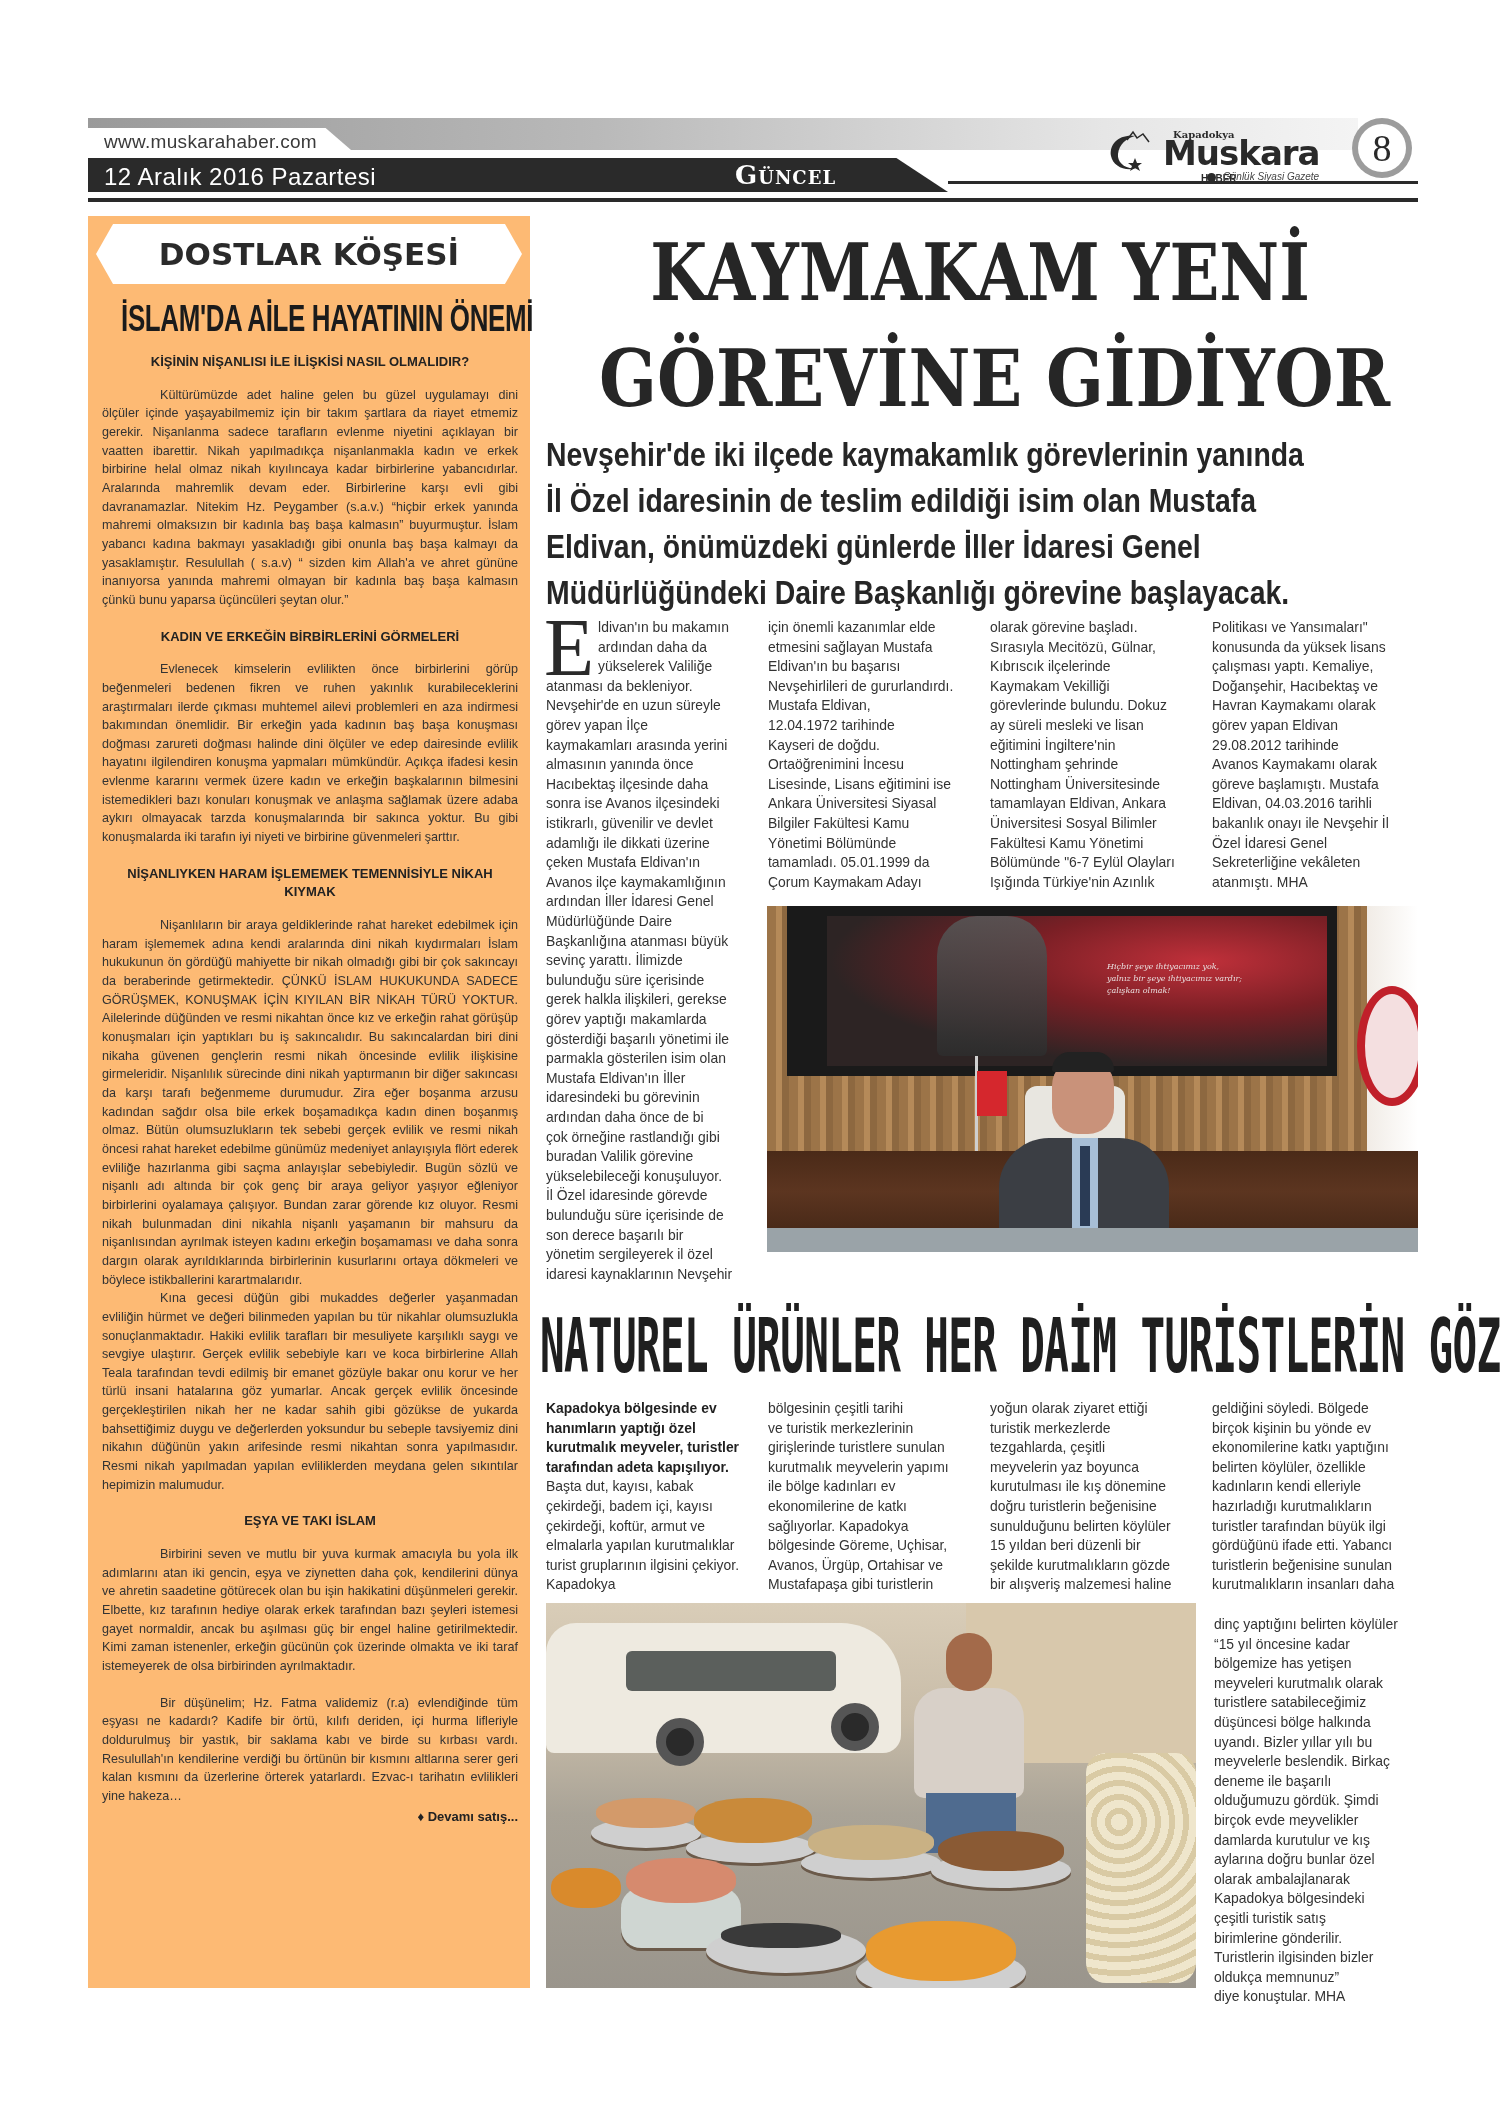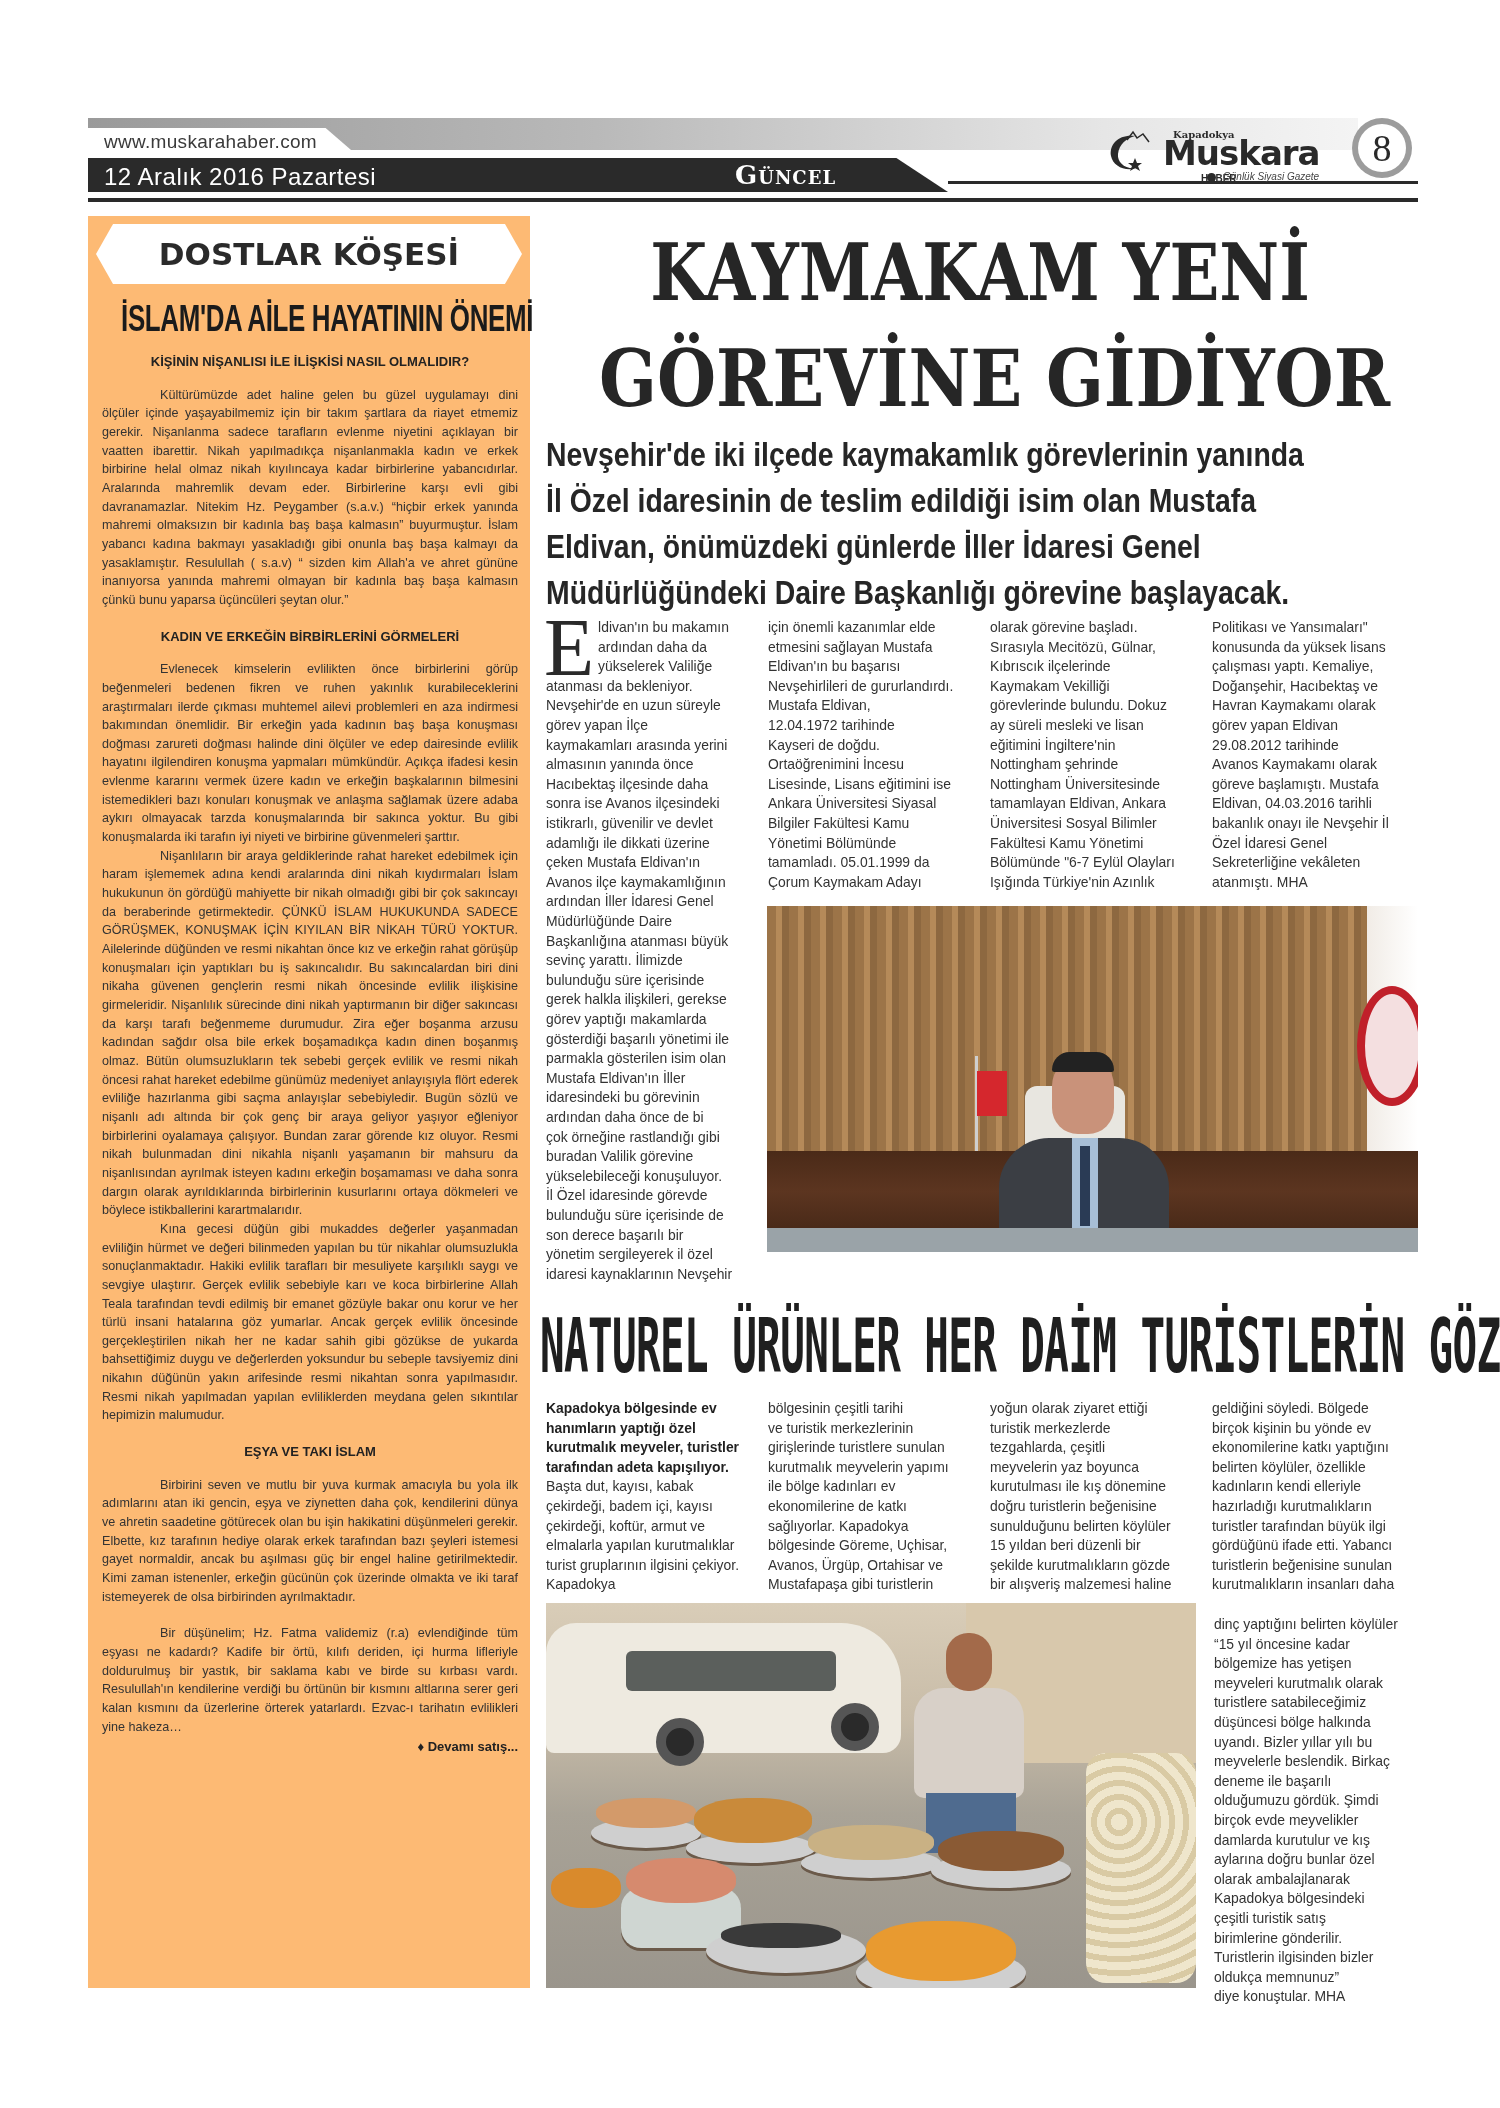--- a/index.html
+++ b/index.html
@@ -231,20 +231,21 @@
 <section class="col-left">
   <div class="dostlar-banner">
     <span class="dostlar-text">DOSTLAR KÖŞESİ</span>
   </div>
   <h2 class="left-title">İSLAM'DA AİLE HAYATININ ÖNEMİ</h2>
   <div class="left-body">
     <div class="sub">KİŞİNİN NİŞANLISI İLE İLİŞKİSİ NASIL OLMALIDIR?</div>
     <p>Kültürümüzde adet haline gelen bu güzel uygulamayı dini ölçüler içinde yaşayabilmemiz için bir takım şartlara da riayet etmemiz gerekir. Nişanlanma sadece tarafların evlenme niyetini açıklayan bir vaatten ibarettir. Nikah yapılmadıkça nişanlanmakla kadın ve erkek birbirine helal olmaz nikah kıyılıncaya kadar birbirlerine yabancıdırlar. Aralarında mahremlik devam eder. Birbirlerine karşı evli gibi davranamazlar. Nitekim Hz. Peygamber (s.a.v.) “hiçbir erkek yanında mahremi olmaksızın bir kadınla baş başa kalmasın” buyurmuştur. İslam yabancı kadına bakmayı yasakladığı gibi onunla baş başa kalmayı da yasaklamıştır. Resulullah ( s.a.v) “ sizden kim Allah'a ve ahret gününe inanıyorsa yanında mahremi olmayan bir kadınla baş başa kalmasın çünkü bunu yaparsa üçüncüleri şeytan olur.”</p>
     <div class="sub mt">KADIN VE ERKEĞİN BİRBİRLERİNİ GÖRMELERİ</div>
     <p>Evlenecek kimselerin evlilikten önce birbirlerini görüp beğenmeleri bedenen fikren ve ruhen yakınlık kurabileceklerini araştırmaları ilerde çıkması muhtemel ailevi problemleri en aza indirmesi bakımından önemlidir. Bir erkeğin yada kadının baş başa konuşması doğması zarureti doğması halinde dini ölçüler ve edep dairesinde evlilik hayatını ilgilendiren konuşma yapmaları mümkündür. Açıkça ifadesi kesin evlenme kararını vermek üzere kadın ve erkeğin başkalarının bilmesini istemedikleri bazı konuları konuşmak ve anlaşma sağlamak üzere adaba aykırı olmayacak tarzda konuşmalarında bir sakınca yoktur. Bu gibi konuşmalarda iki tarafın iyi niyeti ve birbirine güvenmeleri şarttır.</p>
+    <div class="sub mt">NİŞANLIYKEN HARAM İŞLEMEMEK TEMENNİSİYLE NİKAH KIYMAK</div>
     <p>Nişanlıların bir araya geldiklerinde rahat hareket edebilmek için haram işlememek adına kendi aralarında dini nikah kıydırmaları İslam hukukunun ön gördüğü mahiyette bir nikah olmadığı gibi bir çok sakıncayı da beraberinde getirmektedir. ÇÜNKÜ İSLAM HUKUKUNDA SADECE GÖRÜŞMEK, KONUŞMAK İÇİN KIYILAN BİR NİKAH TÜRÜ YOKTUR. Ailelerinde düğünden ve resmi nikahtan önce kız ve erkeğin rahat görüşüp konuşmaları için yaptıkları bu iş sakıncalıdır. Bu sakıncalardan biri dini nikaha güvenen gençlerin resmi nikah öncesinde evlilik ilişkisine girmeleridir. Nişanlılık sürecinde dini nikah yaptırmanın bir diğer sakıncası da karşı tarafı beğenmeme durumudur. Zira eğer boşanma arzusu kadından sağdır olsa bile erkek boşamadıkça kadın dinen boşanmış olmaz. Bütün olumsuzlukların tek sebebi gerçek evlilik ve resmi nikah öncesi rahat hareket edebilme günümüz medeniyet anlayışıyla flört ederek evliliğe hazırlanma gibi saçma anlayışlar sebebiyledir. Bugün sözlü ve nişanlı adı altında bir çok genç bir araya geliyor yaşıyor eğleniyor birbirlerini oyalamaya çalışıyor. Bundan zarar görende kız oluyor. Resmi nikah bulunmadan dini nikahla nişanlı yaşamanın bir mahsuru da nişanlısından ayrılmak isteyen kadını erkeğin boşamaması ve daha sonra dargın olarak ayrıldıklarında birbirlerinin kusurlarını ortaya dökmeleri ve böylece istikballerini karartmalarıdır.</p>
     <p>Kına gecesi düğün gibi mukaddes değerler yaşanmadan evliliğin hürmet ve değeri bilinmeden yapılan bu tür nikahlar olumsuzlukla sonuçlanmaktadır. Hakiki evlilik tarafları bir mesuliyete karşılıklı saygı ve sevgiye ulaştırır. Gerçek evlilik sebebiyle karı ve koca birbirlerine Allah Teala tarafından tevdi edilmiş bir emanet gözüyle bakar onu korur ve her türlü insani hatalarına göz yumarlar. Ancak gerçek evlilik öncesinde gerçekleştirilen nikah her ne kadar sahih gibi gözükse de yukarda bahsettiğimiz duygu ve değerlerden yoksundur bu sebeple tavsiyemiz dini nikahın düğünün yakın arifesinde resmi nikahtan sonra yapılmasıdır. Resmi nikah yapılmadan yapılan evliliklerden meydana gelen sıkıntılar hepimizin malumudur.</p>
     <div class="sub mt">EŞYA VE TAKI İSLAM</div>
     <p>Birbirini seven ve mutlu bir yuva kurmak amacıyla bu yola ilk adımlarını atan iki gencin, eşya ve ziynetten daha çok, kendilerini dünya ve ahretin saadetine götürecek olan bu işin hakikatini düşünmeleri gerekir. Elbette, kız tarafının hediye olarak erkek tarafından bazı şeyleri istemesi gayet normaldir, ancak bu aşılması güç bir engel haline getirilmektedir. Kimi zaman istenenler, erkeğin gücünün çok üzerinde olmakta ve iki taraf istemeyerek de olsa birbirinden ayrılmaktadır.</p>
     <p class="gap">Bir düşünelim; Hz. Fatma validemiz (r.a) evlendiğinde tüm eşyası ne kadardı? Kadife bir örtü, kılıfı deriden, içi hurma lifleriyle doldurulmuş bir yastık, bir saklama kabı ve birde su kırbası vardı. Resulullah'ın kendilerine verdiği bu örtünün bir kısmını altlarına serer geri kalan kısmını da üzerlerine örterek yatarlardı. Ezvac-ı tarihatın evlilikleri yine hakeza…</p>
     <div class="more">♦ Devamı satış...</div>
   </div>
 </section>
 
 <h1 class="main-headline">
@@ -333,20 +334,27 @@
 buradan Valilik görevine
 yükselebileceği konuşuluyor.
 İl Özel idaresinde görevde
 bulunduğu süre içerisinde de
 son derece başarılı bir
 yönetim sergileyerek il özel
 idaresi kaynaklarının Nevşehir</div>
 
 <figure class="photo1">
   <div class="p1-wall"></div>
+  <div class="p1-frame">
+    <div class="p1-portrait"></div>
+    <div class="p1-figure"></div>
+    <div class="p1-quote" style="white-space:pre-line">Hiçbir şeye ihtiyacımız yok,
+yalnız bir şeye ihtiyacımız vardır;
+çalışkan olmak!</div>
+  </div>
   <div class="p1-flag-pole"></div>
   <div class="p1-flag"></div>
   <div class="p1-banner"></div>
   <div class="p1-emblem"></div>
   <div class="p1-cabinet"></div>
   <div class="p1-chair"></div>
   <div class="p1-man-body"></div>
   <div class="p1-man-shirt"></div>
   <div class="p1-man-tie"></div>
   <div class="p1-man-head"></div>

